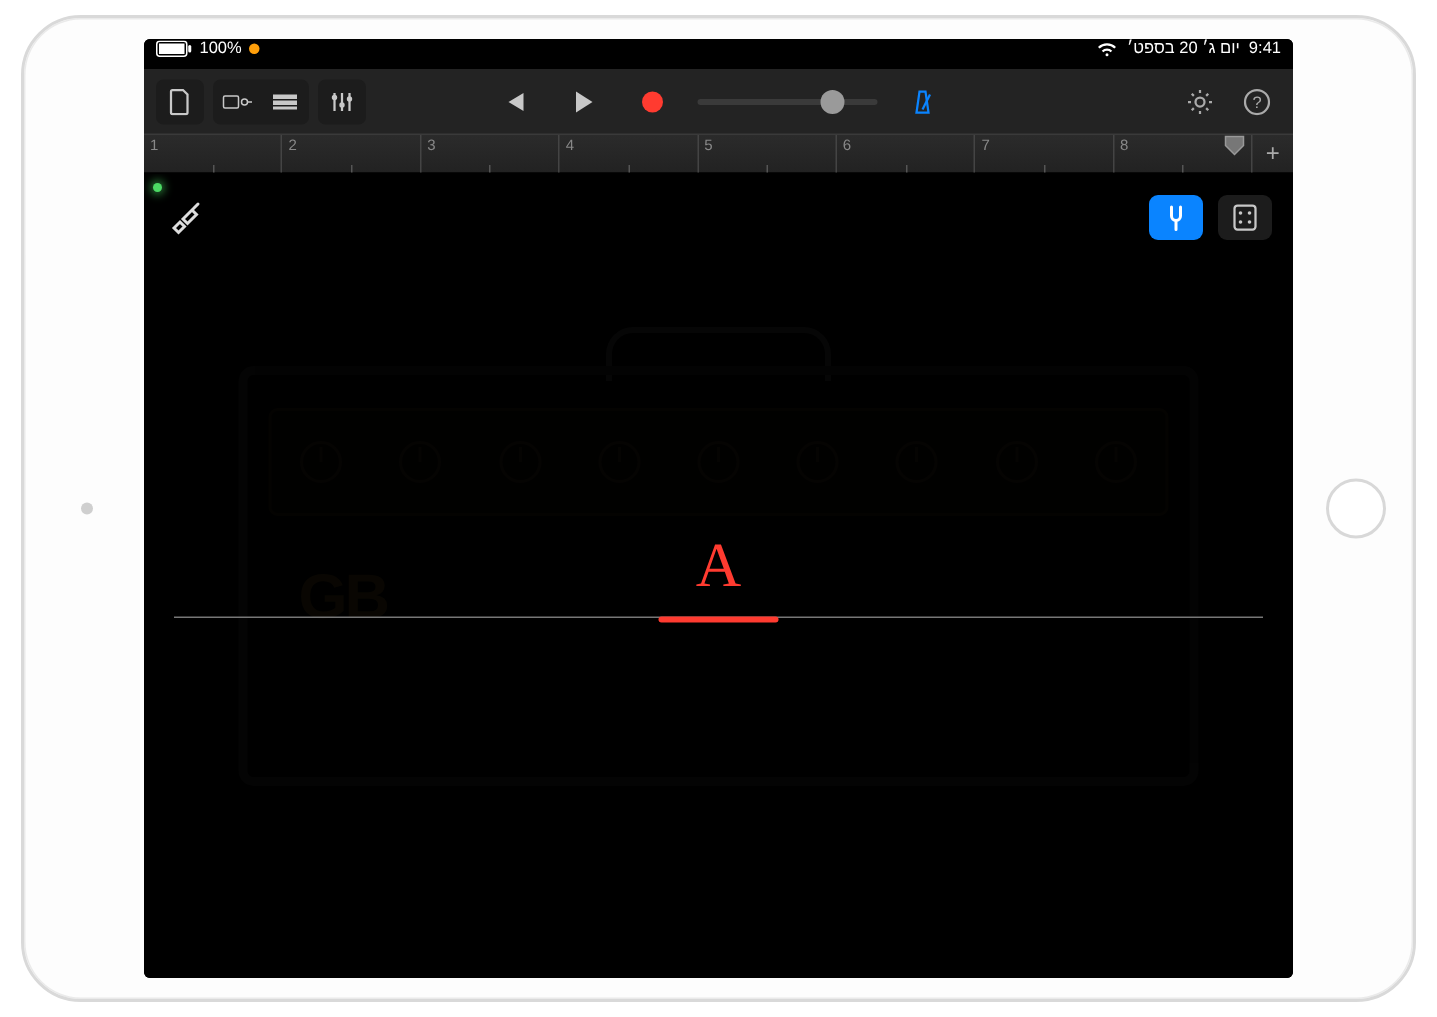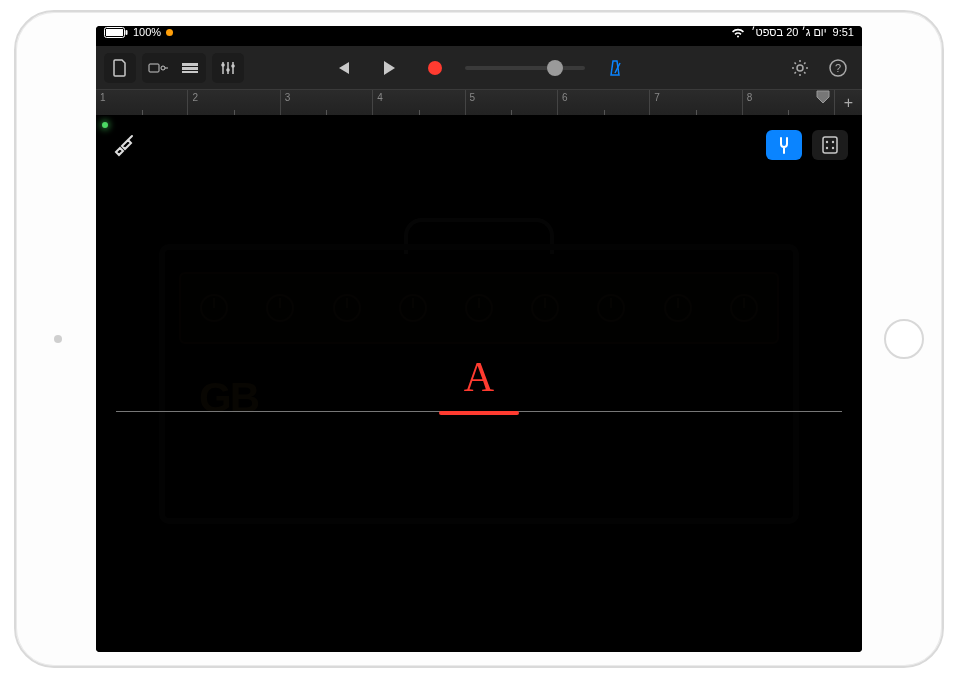--- a/index.html
+++ b/index.html
@@ -210,21 +210,21 @@
           <svg width="24" height="11" viewBox="0 0 24 11">
               <rect x="0.5" y="0.5" width="20" height="10" rx="2" fill="none" stroke="#fff"></rect>
               <rect x="2" y="2" width="17" height="7" fill="#fff"></rect>
               <rect x="21.5" y="3" width="2" height="5" rx="1" fill="#fff"></rect>
             </svg>
         </span>
         <span>100%</span>
         <span class="loc-dot"></span>
       </div>
       <div class="status-right">
-        <span>9:51</span>
+        <span>9:41</span>
         <span>יום ג׳ 20 בספט׳</span>
         <span class="wifi-icon">
           <svg width="14" height="11" viewBox="0 0 14 11">
               <path d="M7 10.5a1 1 0 100-2 1 1 0 000 2zM3.5 6.8a5 5 0 017 0l-1.1 1.1a3.4 3.4 0 00-4.8 0zM1 4.3a8.5 8.5 0 0112 0l-1.1 1.1a7 7 0 00-9.8 0z" fill="#fff"></path>
             </svg>
         </span>
       </div>
     </div>
 
     <div class="toolbar">

